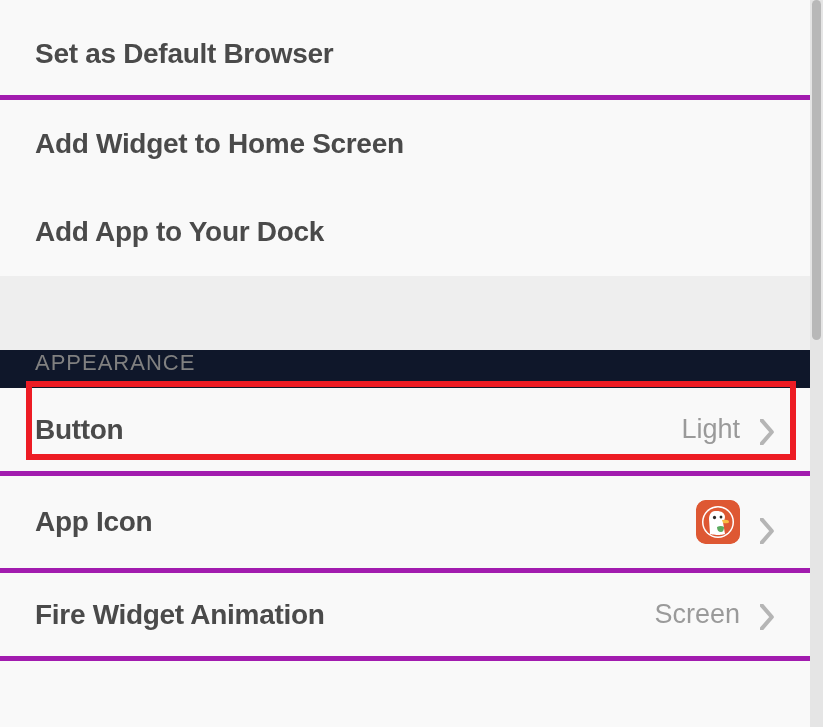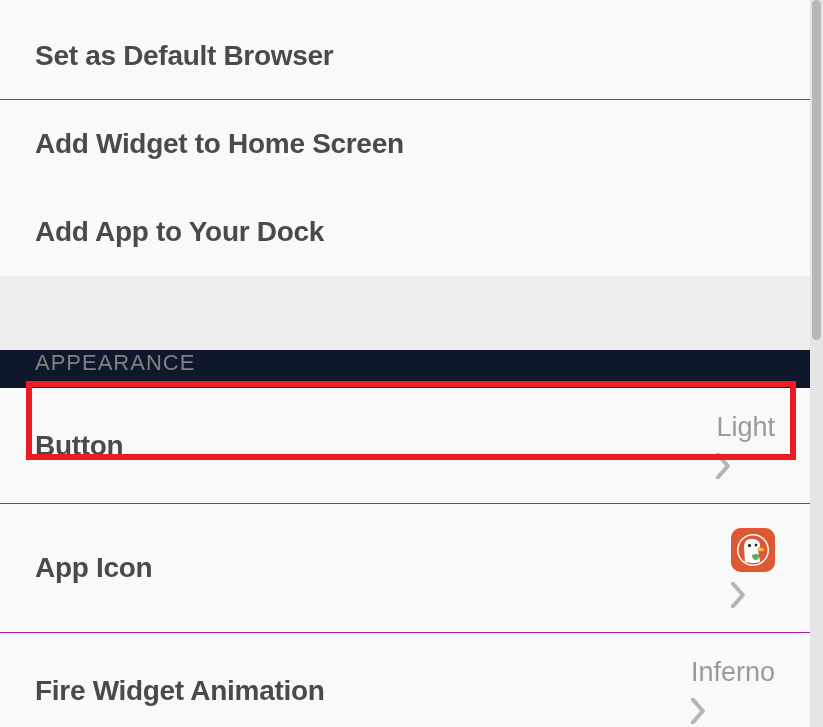--- a/index.html
+++ b/index.html
@@ -40,38 +40,37 @@
     .section-top {
       background: #f9f9f9;
       padding-top: 12px;
     }
     .row {
       display: flex;
       align-items: center;
       justify-content: space-between;
       padding: 24px 35px 24px 35px;
       background: #f9f9f9;
-      border-bottom: 1px solid #a21caf;
+      border-bottom: 5px solid #a21caf;
       cursor: pointer;
       min-height: 88px;
     }
     .row:last-child {
       border-bottom: none;
     }
     .row-label {
       font-size: 28px;
       font-weight: 600;
       color: #4a4a4a;
       letter-spacing: -0.3px;
     }
     .row-right {
       display: flex;
-      align-items: flex-start;
-      gap: 10px;
-      flex-direction: column;
+      align-items: flex-end;
+      gap: 20px;
     }
     .row-value {
       font-size: 27px;
       font-weight: 400;
       color: #9a9a9a;
     }
     .chevron {
       display: inline-flex;
       align-items: center;
       justify-content: center;
@@ -173,21 +172,21 @@
           <svg viewBox="0 0 10 18" fill="none">
               <path d="M1 1 L8 9 L1 17" stroke="#b5b5b5" stroke-width="2.8" stroke-linecap="round" stroke-linejoin="round"></path>
             </svg>
         </span>
       </div>
     </div>
 
     <div class="row">
       <span class="row-label">Fire Widget Animation</span>
       <div class="row-right">
-        <span class="row-value">Inferno</span>
+        <span class="row-value">Screen</span>
         <span class="chevron">
           <svg viewBox="0 0 10 18" fill="none">
               <path d="M1 1 L8 9 L1 17" stroke="#b5b5b5" stroke-width="2.8" stroke-linecap="round" stroke-linejoin="round"></path>
             </svg>
         </span>
       </div>
     </div>
 
     <div class="row" style="border-bottom:none;">
     </div>

